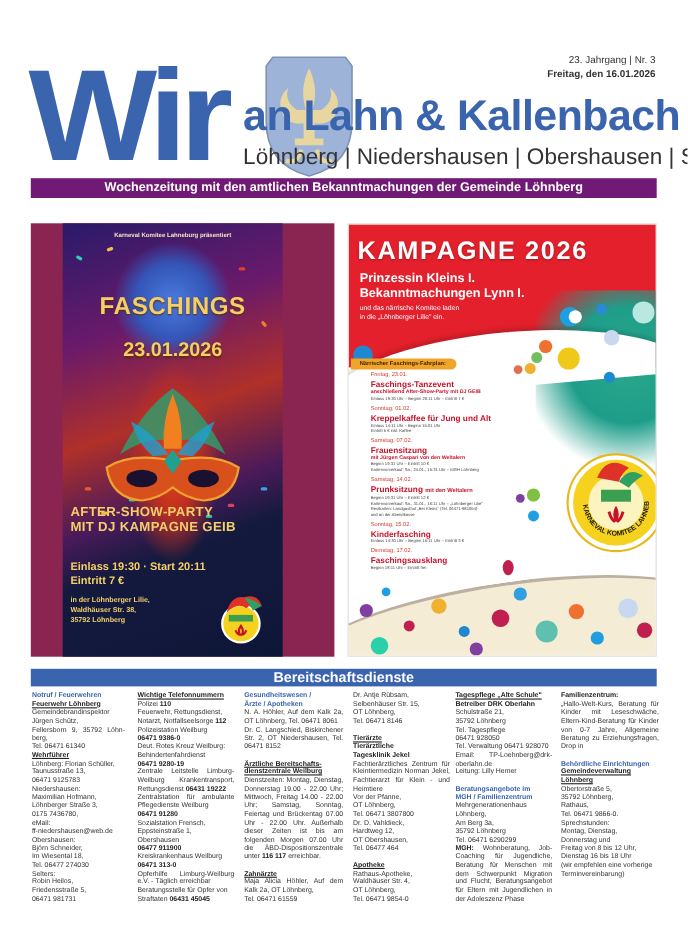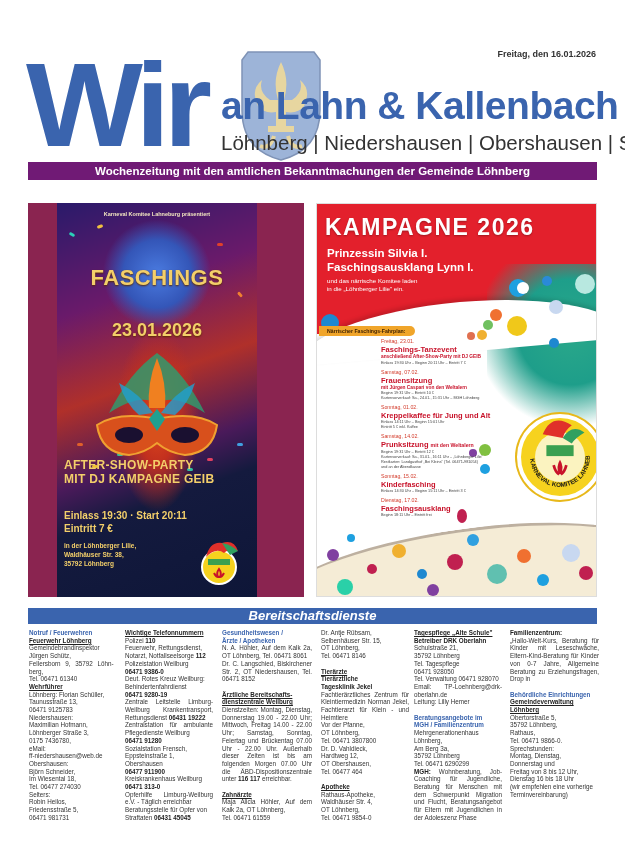--- a/index.html
+++ b/index.html
@@ -18,51 +18,51 @@
   
   .poster-left { position: absolute; left: 28px; top: 203px; width: 276px; height: 394px; background: #8a2450; padding-left: 33px; }
   .pl-img { position: absolute; left: 29px; top: 0; width: 200px; height: 394px; overflow: hidden;
     background:
       radial-gradient(circle at 50% 18%, #4a7be0 0, #3456b8 10%, transparent 16%),
       radial-gradient(ellipse at 50% 55%, #e04a1c 0, #c2301e 14%, transparent 30%),
       linear-gradient(160deg, #2a1a6a 0%, #6a1a6a 25%, #b0302a 45%, #4a1a5a 62%, #141a3e 72%, #0e1638 100%); }
   .pl-img .confetti { position: absolute; width: 6px; height: 3px; border-radius: 2px; }
   .pl-presents { position: absolute; top: 8px; width: 100%; text-align: center; font-size: 5.5px; color: #f2e6c0; font-weight: 700; }
   .pl-title { position: absolute; top: 63px; width: 100%; text-align: center; font-weight: 700; font-size: 22px; line-height: 24px; color: #f3cf6a; text-shadow: 0 1px 2px #5a2a00; letter-spacing: 0.5px; }
-  .pl-date { position: absolute; top: 117px; width: 100%; text-align: center; font-weight: 700; font-size: 18px; color: #f3cf6a; text-shadow: 0 1px 2px #5a2a00; }
+  .pl-date { position: absolute; top: 105px; width: 100%; text-align: center; font-weight: 700; font-size: 18px; color: #f3cf6a; text-shadow: 0 1px 2px #5a2a00; }
   .pl-mask { position: absolute; left: 32px; top: 150px; width: 136px; height: 110px; }
   .pl-party { position: absolute; left: 7px; top: 255px; font-weight: 700; font-size: 12px; line-height: 14px; color: #f3cf6a; letter-spacing: 0.3px; }
   .pl-time { position: absolute; left: 7px; top: 306px; font-weight: 700; font-size: 10px; line-height: 13px; color: #f3cf6a; }
   .pl-venue { position: absolute; left: 7px; top: 338px; font-weight: 700; font-size: 6.5px; line-height: 9px; color: #f3cf6a; }
   .pl-logo { position: absolute; left: 137px; top: 334px; width: 50px; height: 50px; }
 
   
   .poster-right { position: absolute; left: 316px; top: 203px; width: 281px; height: 394px; background: #fff; overflow: hidden; border: 1px solid #ddd; }
   .pr-red { position: absolute; left: 0; top: 0; width: 281px; height: 130px; background: #e3202c; border-bottom-left-radius: 0; }
   .pr-wave { position: absolute; left: -20px; top: 98px; width: 330px; height: 50px; background: #fff; border-radius: 50% 50% 0 0 / 100% 100% 0 0; transform: rotate(-5deg); box-shadow: 0 -3px 4px rgba(0,0,0,0.15); }
   .pr-title { position: absolute; left: 8px; top: 10px; font-weight: 700; font-size: 23px; color: #fff; letter-spacing: 1.5px; text-shadow: 0 1px 2px rgba(0,0,0,0.3); white-space: nowrap; }
   .pr-prinz { position: absolute; left: 10px; top: 42px; font-weight: 700; font-size: 11.5px; line-height: 14px; color: #fff; }
   .pr-invite { position: absolute; left: 10px; top: 73px; font-size: 6.2px; line-height: 8px; color: #fff; }
   .pr-teal { position: absolute; left: 170px; top: 60px; width: 140px; height: 170px; background: radial-gradient(circle at 60% 40%, #2aa88a 0, #1e9e8a 40%, transparent 72%); }
   .pr-plan-label { position: absolute; left: 2px; top: 122px; background: #f0a52a; color: #3a1e00; font-weight: 700; font-size: 5.2px; padding: 2px 10px 2px 8px; border-radius: 0 6px 6px 0; }
   .pr-events { position: absolute; left: 20px; top: 134px; width: 160px; }
-  .pr-ev { margin-bottom: 3px; margin-left: 44px; }
+  .pr-ev { margin-bottom: 3px; }
   .pr-ev-date { font-size: 5.2px; color: #d33a2a; line-height: 7px; }
   .pr-ev-title { font-weight: 700; font-size: 7.5px; color: #c8122a; line-height: 9px; }
   .pr-ev-title .sm { font-size: 5.2px; }
   .pr-ev-sub { font-weight: 700; font-size: 4.8px; color: #c8122a; line-height: 6.5px; }
   .pr-ev-info { font-size: 3.8px; color: #444; line-height: 5px; }
   .pr-hill { position: absolute; left: -40px; top: 325px; width: 380px; height: 120px; background: #f5ecd6; border-radius: 50% 50% 0 0 / 40% 40% 0 0; transform: rotate(-8deg); border-top: 3px solid #bdb0a0; }
   .pr-dot { position: absolute; border-radius: 50%; }
   .pr-badge { position: absolute; left: 200px; top: 210px; width: 86px; height: 86px; border-radius: 50%; background: #f6d21e; border: 4px solid #fff; box-shadow: 0 0 0 2px #e8b81a; }
   .pr-badge-inner { position: absolute; left: 14px; top: 14px; width: 50px; height: 50px; border-radius: 50%; background: #fbf3c0; }
   .pr-badge-text { position: absolute; left: 0; top: 0; width: 100%; height: 100%; }
 
   
-  .section-bar { position: absolute; left: 28px; top: 608px; width: 569px; height: 16px; background: #3a64ae; color: #fff; font-weight: 700; font-size: 13px; line-height: 16px; text-align: center; font-style: italic; }
+  .section-bar { position: absolute; left: 28px; top: 608px; width: 569px; height: 16px; background: #3a64ae; color: #fff; font-weight: 700; font-size: 13px; line-height: 16px; text-align: center; }
 
   
   .cols { position: absolute; left: 29px; top: 629px; width: 570px; font-size: 6.3px; line-height: 7.7px; color: #333; }
   .col { position: absolute; top: 0; }
   .col p { margin: 0; }
   .hd-blue { color: #3a64ae; font-weight: 700; }
   .hd-u { font-weight: 700; text-decoration: underline; color: #222; }
   .b { font-weight: 700; color: #222; }
   .gap { height: 7.7px; }
   .just { text-align: justify; text-align-last: left; }
@@ -73,20 +73,21 @@
 <header class="masthead">
   <div class="wir">Wir</div>
   <svg class="coat" viewBox="0 0 82 112">
     <path d="M2 10 L8 2 L74 2 L80 10 L80 60 Q80 100 41 110 Q2 100 2 60 Z" fill="#9db4d8" stroke="#7f93b6" stroke-width="1.5"></path>
     <path d="M41 12 Q32 30 38 50 L30 50 Q18 42 22 30 Q10 40 18 56 Q24 64 36 62 L36 76 L28 76 L28 82 L54 82 L54 76 L46 76 L46 62 Q58 64 64 56 Q72 40 60 30 Q64 42 52 50 L44 50 Q50 30 41 12 Z" fill="#f4dc96" opacity="0.85"></path>
     <path d="M34 86 Q30 100 20 96 M48 86 Q52 100 62 96" stroke="#f4dc96" stroke-width="4" fill="none" opacity="0.85"></path>
   </svg>
   <div class="title-main">an Lahn &amp; Kallenbach</div>
   <div class="subtitle-towns">Löhnberg | Niedershausen | Obershausen | Selters</div>
   <div class="issue-meta">
+    <div>23. Jahrgang | Nr. 3</div>
     <div class="bold">Freitag, den 16.01.2026</div>
   </div>
   <div class="tagline-bar">Wochenzeitung mit den amtlichen Bekanntmachungen der Gemeinde Löhnberg</div>
 </header>
 
 <section class="poster-left">
   <div class="pl-img">
     <span class="confetti" style="left:12px;top:30px;background:#2ad0b8;transform:rotate(30deg)"></span>
     <span class="confetti" style="left:40px;top:22px;background:#f0c040;transform:rotate(-20deg)"></span>
     <span class="confetti" style="left:160px;top:40px;background:#e0402a"></span>
@@ -135,22 +136,22 @@
     </svg>
   </div>
 </section>
 
 <section class="poster-right">
   <div class="pr-red"></div>
   <div class="pr-teal"></div>
   <div class="pr-wave"></div>
   <div class="pr-title">KAMPAGNE 2026</div>
   <div class="pr-prinz">
-    <div>Prinzessin Silvia I.</div>
-    <div>Faschingsausklang Lynn I.</div>
+    <div>Prinzessin Kleins I.</div>
+    <div>Bekanntmachungen Lynn I.</div>
   </div>
   <div class="pr-invite">
     <div>und das närrische Komitee laden</div>
     <div>in die „Löhnberger Lilie" ein.</div>
   </div>
 
   <span class="pr-dot" style="left:4px;top:110px;width:18px;height:18px;background:#1e88d0"></span>
   <span class="pr-dot" style="left:192px;top:75px;width:18px;height:18px;background:#1ea0e0"></span>
   <span class="pr-dot" style="left:200px;top:78px;width:12px;height:12px;background:#fff"></span>
   <span class="pr-dot" style="left:225px;top:72px;width:10px;height:10px;background:#2a8ad8"></span>
@@ -187,31 +188,31 @@
   <div class="pr-plan-label">Närrischer Faschings-Fahrplan:</div>
 
   <div class="pr-events">
     <div class="pr-ev">
       <div class="pr-ev-date">Freitag, 23.01.</div>
       <div class="pr-ev-title">Faschings-Tanzevent</div>
       <div class="pr-ev-sub">anschließend After-Show-Party mit DJ GEIB</div>
       <div class="pr-ev-info">Einlass 19:30 Uhr – Beginn 20:11 Uhr – Eintritt 7 €</div>
     </div>
     <div class="pr-ev">
+      <div class="pr-ev-date">Sonntag, 01.02.</div>
+      <div class="pr-ev-title">Kreppelkaffee für Jung und Alt</div>
+      <div class="pr-ev-info">Einlass 14:11 Uhr – Beginn 15:01 Uhr</div>
+      <div class="pr-ev-info">Eintritt 5 € inkl. Kaffee</div>
+    </div>
+    <div class="pr-ev">
       <div class="pr-ev-date">Samstag, 07.02.</div>
       <div class="pr-ev-title">Frauensitzung</div>
       <div class="pr-ev-sub">mit Jürgen Caspari von den Weltalern</div>
       <div class="pr-ev-info">Beginn 19:31 Uhr – Eintritt 10 €</div>
       <div class="pr-ev-info">Kartenvorverkauf: Sa., 24.01., 15:31 Uhr – MGH Löhnberg</div>
-    </div>
-    <div class="pr-ev">
-      <div class="pr-ev-date">Sonntag, 01.02.</div>
-      <div class="pr-ev-title">Kreppelkaffee für Jung und Alt</div>
-      <div class="pr-ev-info">Einlass 14:11 Uhr – Beginn 15:01 Uhr</div>
-      <div class="pr-ev-info">Eintritt 5 € inkl. Kaffee</div>
     </div>
     <div class="pr-ev">
       <div class="pr-ev-date">Samstag, 14.02.</div>
       <div class="pr-ev-title"><span>Prunksitzung</span> <span class="sm">mit den Weltalern</span></div>
       <div class="pr-ev-info">Beginn 19:31 Uhr – Eintritt 12 €</div>
       <div class="pr-ev-info">Kartenvorverkauf: Sa., 31.01., 16:11 Uhr – „Löhnberger Lilie"</div>
       <div class="pr-ev-info">Restkarten: Landgasthof „Bei Kleins" (Tel. 06471-981054)</div>
       <div class="pr-ev-info">und an der Abendkasse</div>
     </div>
     <div class="pr-ev">

